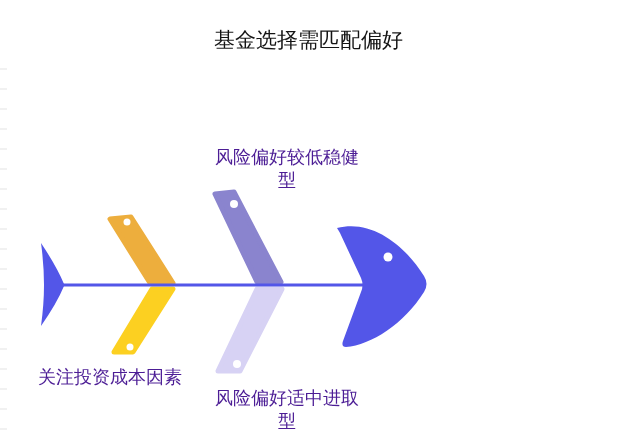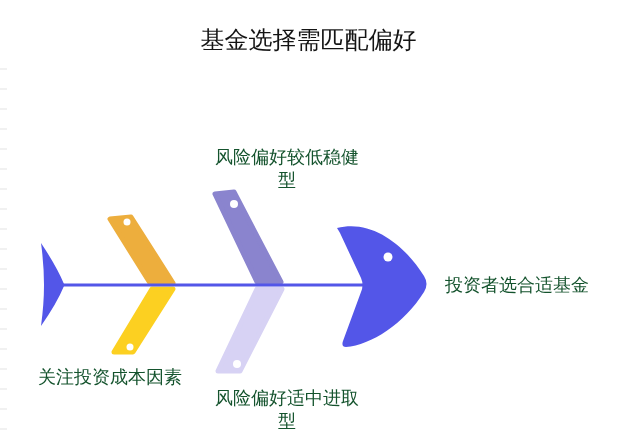--- a/index.html
+++ b/index.html
@@ -5,25 +5,25 @@
   html,body{margin:0;padding:0;background:#ffffff;}
   #stage{
     position:relative;
     width:617px;height:444px;
     background:#ffffff;
     overflow:hidden;
     font-family:"Liberation Sans","DejaVu Sans",sans-serif;
     color:#1a1a1a;
   }
   #diagram-svg{position:absolute;left:0;top:0;}
-  .label{position:absolute;font-size:18px;line-height:23px;color:#14532d;white-space:nowrap;}
+  .label{position:absolute;font-size:18px;line-height:23px;color:#4c1d95;white-space:nowrap;}
   .label.wrap{white-space:normal;text-align:center;}
   #page-title{
     position:absolute;left:0;top:26px;width:100%;
-    text-align:center;font-size:24px;line-height:28px;color:#141414;
+    text-align:center;font-size:21px;line-height:28px;color:#141414;
   }
   #label-top-left{left:38px;top:181px;}
   #label-bottom-left{left:38px;top:366px;}
   #label-top-middle{left:212px;top:146px;width:150px;}
   #label-bottom-middle{left:212px;top:387px;width:150px;}
   #label-head{left:445px;top:274px;}
   .ruler-tick{position:absolute;left:0;width:7px;height:2px;background:#f1f1f1;}
 </style>
 </head>
 <body>
@@ -79,15 +79,14 @@
     <circle cx="388" cy="257" r="4.5" fill="#FFFFFF"></circle>
   </svg>
 
 
   <div class="label wrap" id="label-top-middle">风险偏好较低稳健型</div>
 
   <div class="label" id="label-bottom-left">关注投资成本因素</div>
 
   <div class="label wrap" id="label-bottom-middle">风险偏好适中进取型</div>
 
-  <div class="label" id="label-head">投资者选合适基金</div>
 
 </div>
 
 </body></html>

